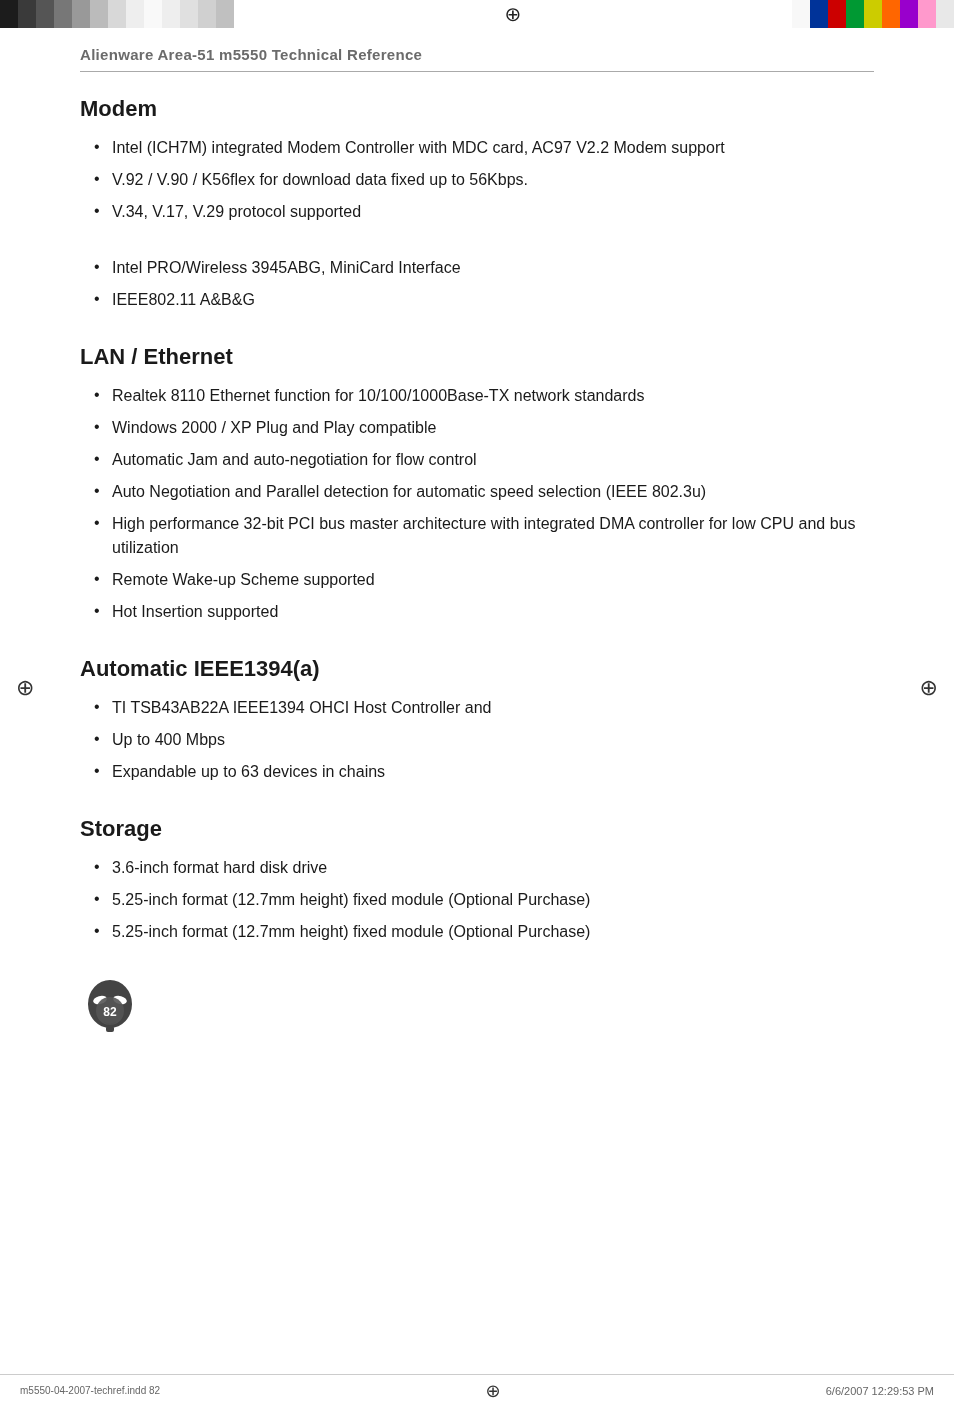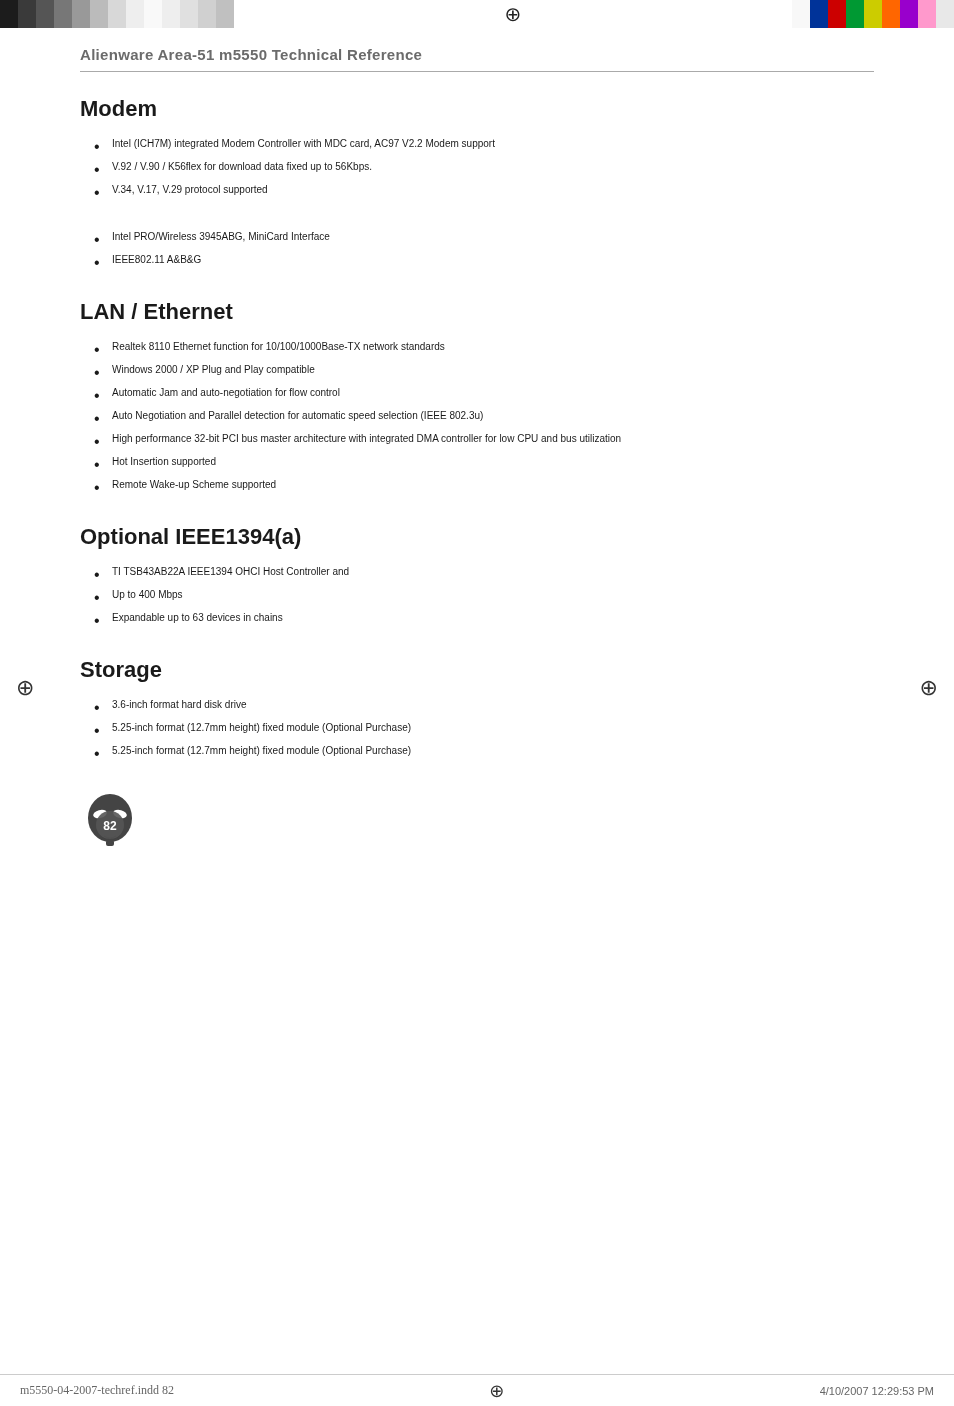--- a/index.html
+++ b/index.html
@@ -62,21 +62,21 @@
       padding: 0;
       margin: 0 0 28px 0;
     }
 
     .bullet-list li {
       padding-left: 32px;
       position: relative;
       margin-bottom: 8px;
       line-height: 1.5;
       color: #1a1a1a;
-      font-size: 10px;
+      font-size: 16px;
     }
 
     .bullet-list li::before {
       content: '•';
       position: absolute;
       left: 14px;
       top: 0;
       font-size: 16px;
       line-height: 1.4;
     }
@@ -93,23 +93,22 @@
       right: 0;
       height: 32px;
       display: flex;
       align-items: center;
       justify-content: space-between;
       padding: 0 20px;
       border-top: 1px solid #ccc;
     }
 
     .bottom-left {
-      font-size: 12px;
+      font-size: 10px;
       color: #666;
-      font-family: Liberation Serif, serif;
     }
 
     .bottom-center {
       display: flex;
       align-items: center;
       gap: 8px;
     }
 
     .bottom-right {
       font-size: 11px;
@@ -194,27 +193,27 @@
   </div>
 
   <div class="section-block">
     <h2 class="section-heading">LAN / Ethernet</h2>
     <ul class="bullet-list">
       <li>Realtek 8110 Ethernet function for 10/100/1000Base-TX network standards</li>
       <li>Windows 2000 / XP Plug and Play compatible</li>
       <li>Automatic Jam and auto-negotiation for flow control</li>
       <li>Auto Negotiation and Parallel detection for automatic speed selection (IEEE 802.3u)</li>
       <li>High performance 32-bit PCI bus master architecture with integrated DMA controller for low CPU and bus utilization</li>
+      <li>Remote Wake-up Scheme supported</li>
       <li>Hot Insertion supported</li>
-      <li>Remote Wake-up Scheme supported</li>
-    </ul>
-  </div>
-
-  <div class="section-block">
-    <h2 class="section-heading">Optional IEEE1394(a)</h2>
+    </ul>
+  </div>
+
+  <div class="section-block">
+    <h2 class="section-heading">Automatic IEEE1394(a)</h2>
     <ul class="bullet-list">
       <li>TI TSB43AB22A IEEE1394 OHCI Host Controller and</li>
       <li>Up to 400 Mbps</li>
       <li>Expandable up to 63 devices in chains</li>
     </ul>
   </div>
 
   <div class="section-block">
     <h2 class="section-heading">Storage</h2>
     <ul class="bullet-list">
@@ -247,14 +246,14 @@
     </div>
   </div>
 
 </div>
 
 <div class="bottom-bar">
   <span class="bottom-left">m5550-04-2007-techref.indd  82</span>
   <div class="bottom-center">
     <span style="font-size:18px;color:#333;">⊕</span>
   </div>
-  <span class="bottom-right">4/10/2007  12:29:53 PM</span>
+  <span class="bottom-right">6/6/2007  12:29:53 PM</span>
 </div>
 
 </body></html>

